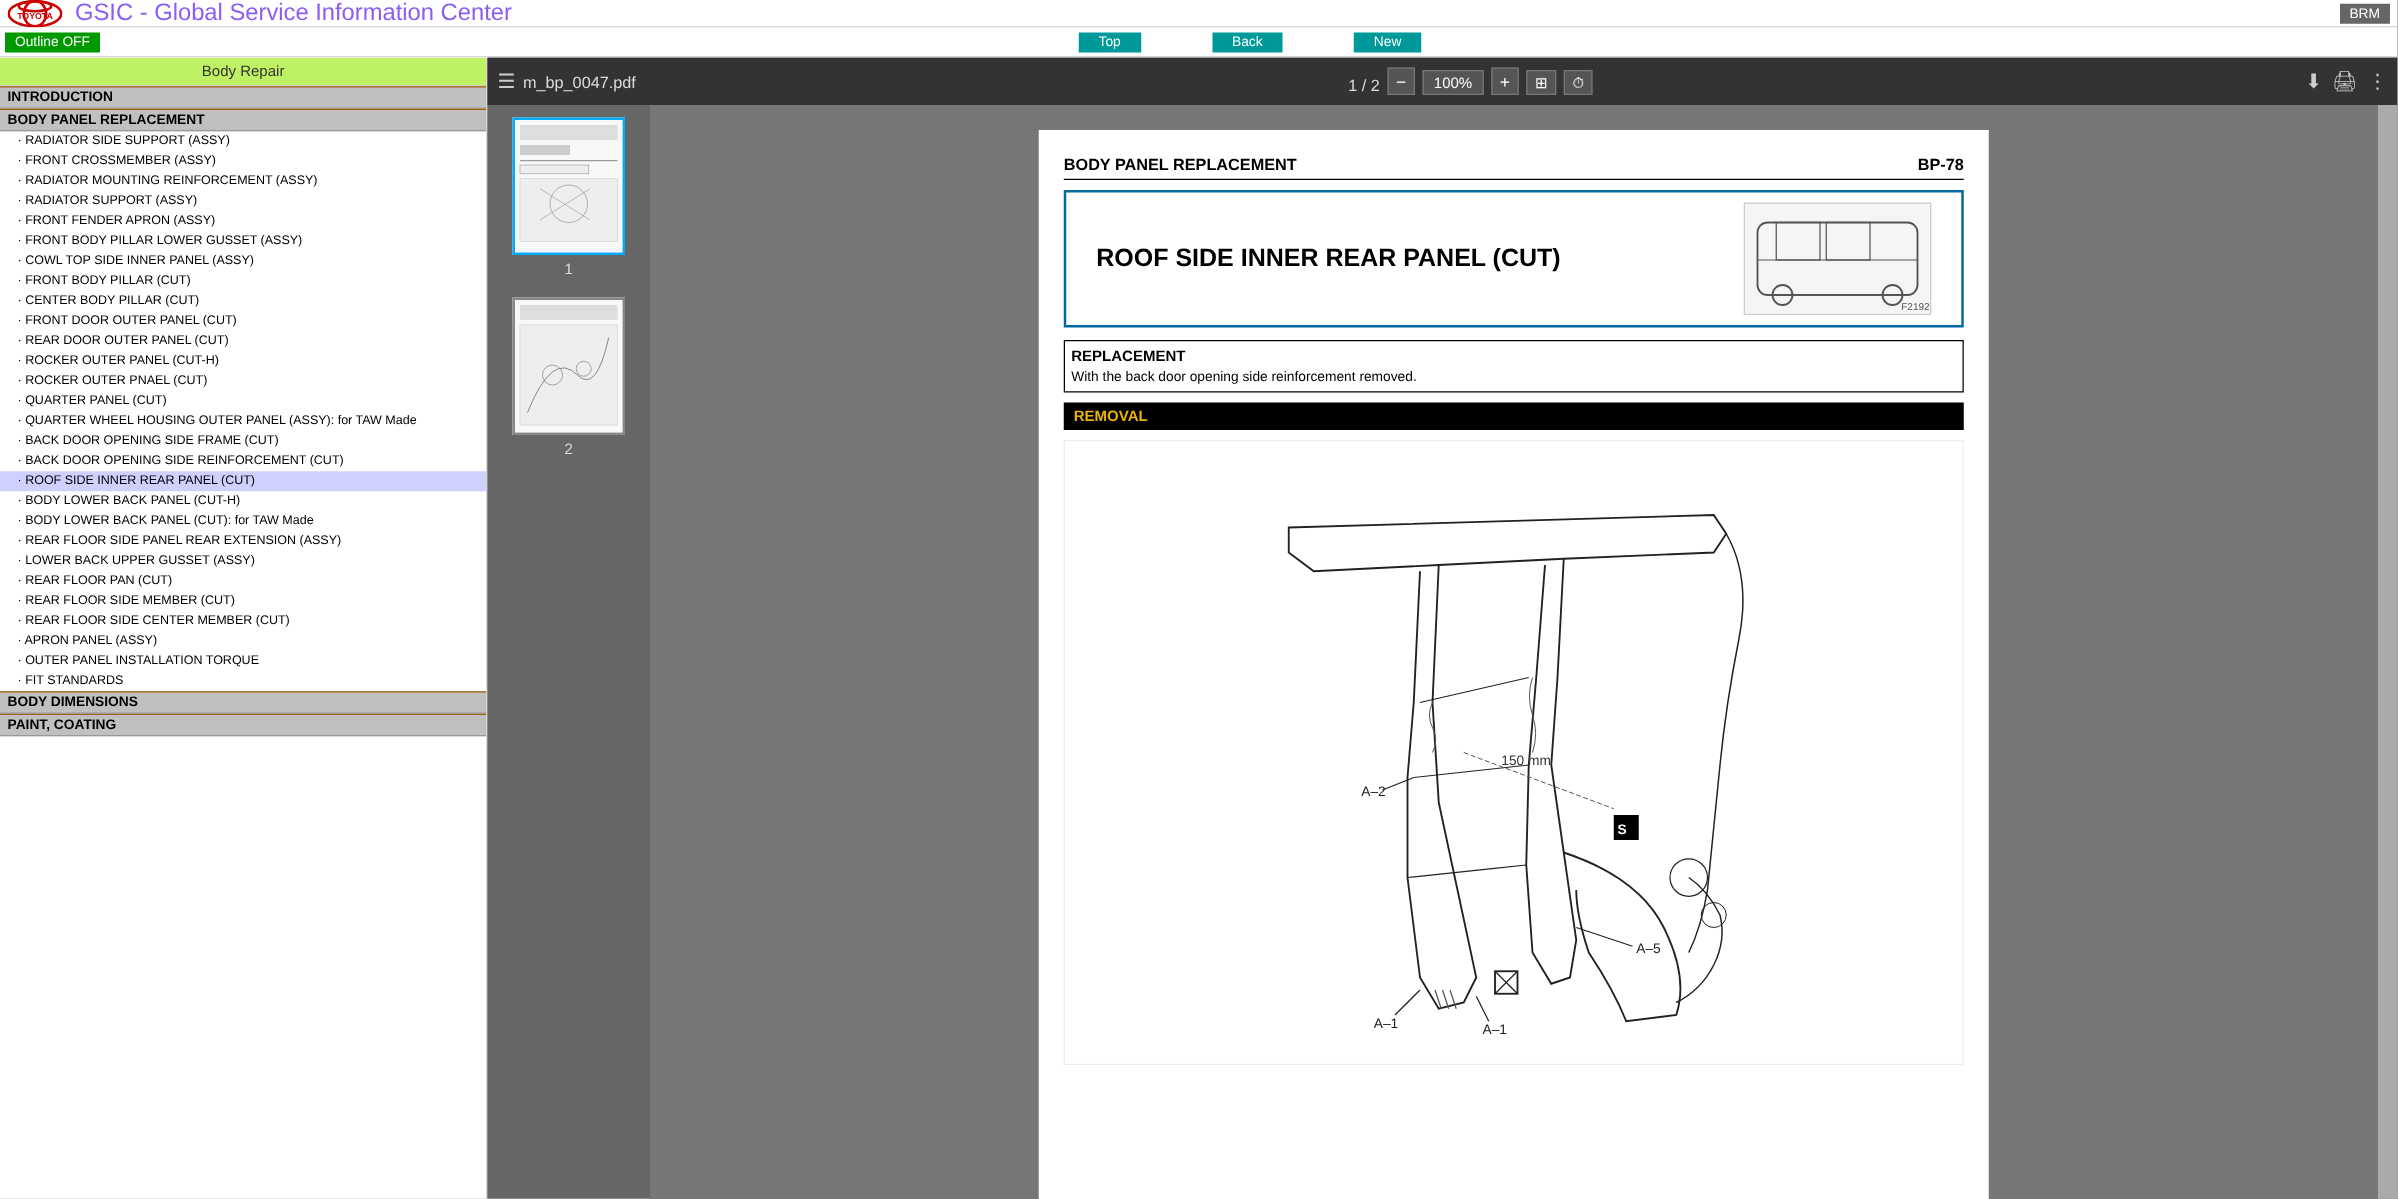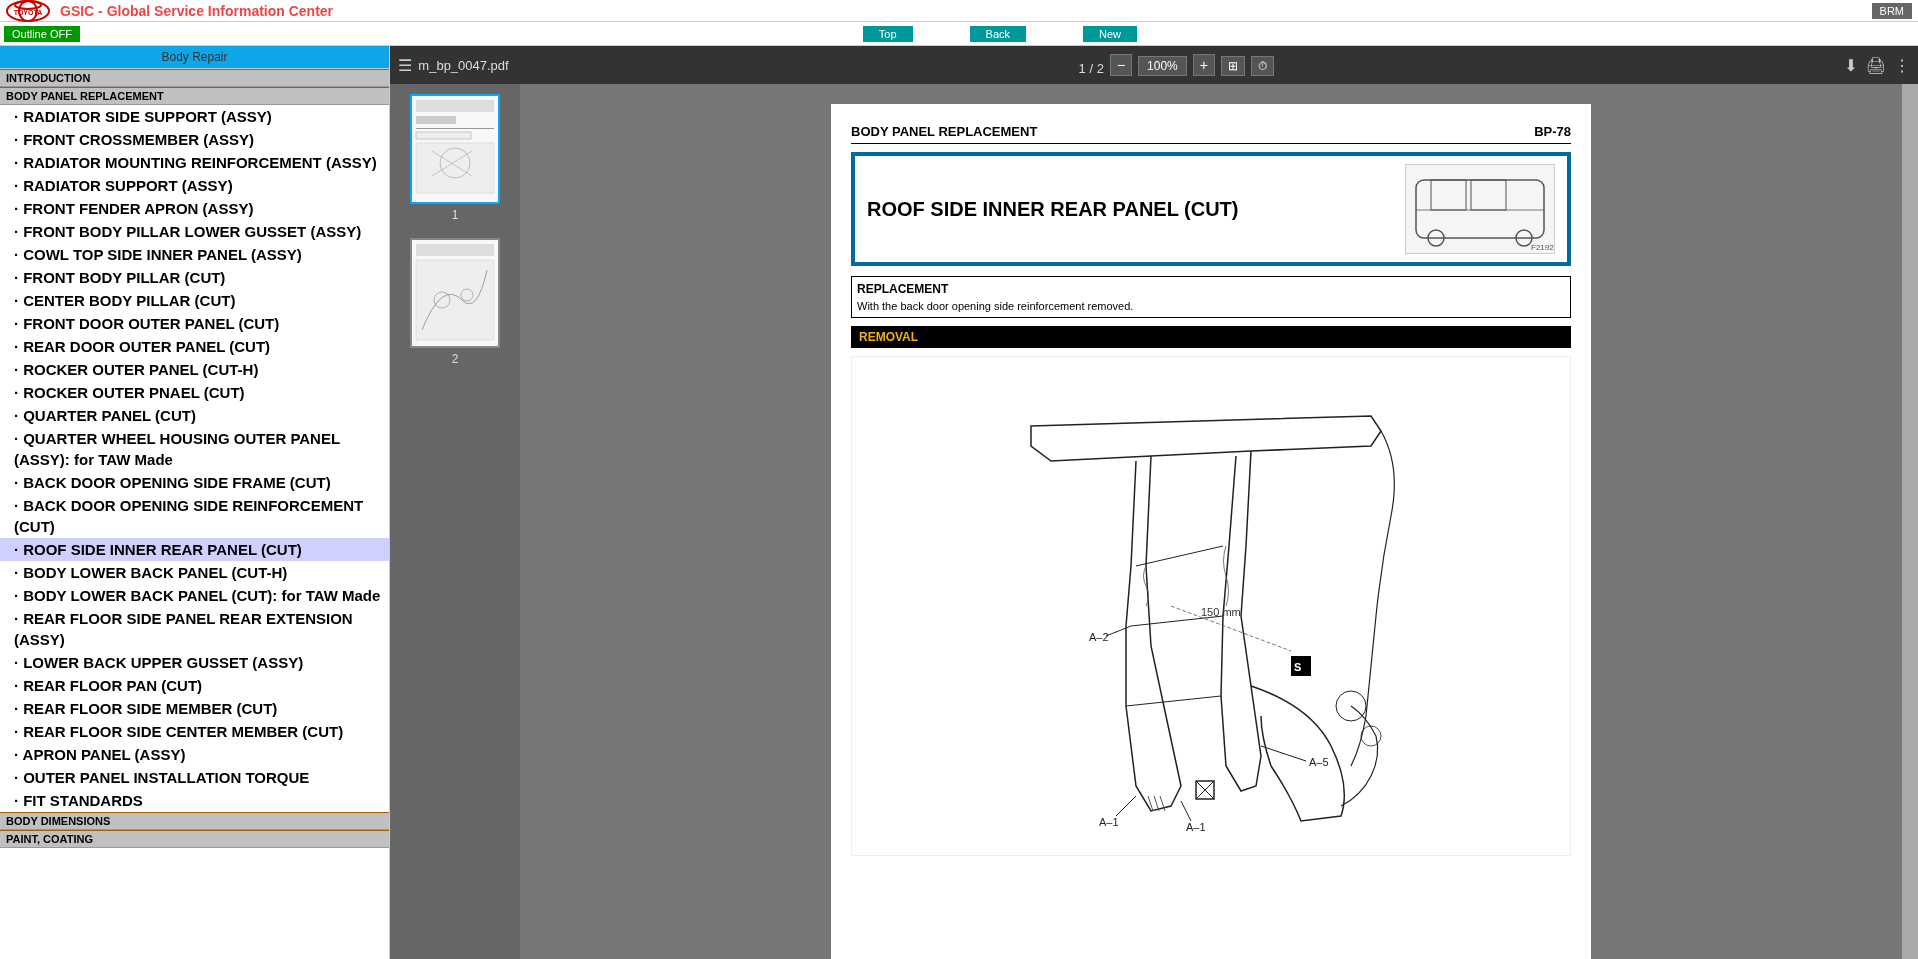--- a/index.html
+++ b/index.html
@@ -1,36 +1,36 @@
 <!DOCTYPE html>
 <html><head>
   <meta charset="utf-8">
   <style>
     * { margin: 0; padding: 0; box-sizing: border-box; }
     body { font-family: Arial, sans-serif; font-size: 12px; background: #fff; width: 1918px; height: 959px; overflow: hidden; display: flex; flex-direction: column; }
 
     
     .header { display: flex; align-items: center; background: #fff; border-bottom: 1px solid #ccc; padding: 2px 6px; height: 22px; }
     .toyota-logo { display: flex; align-items: center; margin-right: 10px; }
-    .header-title { font-size: 14px; font-weight: bold; color: #ef4444; flex: 1; }
+    .header-title { font-size: 19px; font-weight: normal; color: #8b5cf6; flex: 1; }
     .brm-badge { background: #666; color: #fff; padding: 2px 8px; font-size: 11px; }
 
     
     .toolbar { display: flex; align-items: center; background: #fff; border-bottom: 1px solid #ccc; padding: 2px 4px; height: 24px; gap: 6px; }
     .outline-btn { background: #009900; color: #fff; border: none; padding: 2px 8px; font-size: 11px; cursor: pointer; }
     .nav-btn { background: #009999; color: #fff; border: none; padding: 2px 16px; font-size: 11px; cursor: pointer; }
 
     
     .body-area { display: flex; flex: 1; overflow: hidden; }
 
     
     .sidebar { width: 390px; min-width: 390px; border-right: 1px solid #ccc; overflow-y: auto; background: #fff; }
-    .sidebar-title { text-align: center; padding: 4px; border-bottom: 1px solid #ccc; font-size: 12px; color: #333; background: #0ea5e9; }
+    .sidebar-title { text-align: center; padding: 4px; border-bottom: 1px solid #ccc; font-size: 12px; color: #333; background: #bef264; }
     .sidebar-section { background: #c0c0c0; padding: 2px 6px; font-size: 11px; font-weight: bold; color: #000; border-top: 1px solid #a16207; border-bottom: 1px solid #999; }
-    .sidebar-item { padding: 1px 6px 1px 14px; font-size: 15px; color: #000; cursor: pointer; line-height: 1.4; font-weight: bold; }
+    .sidebar-item { padding: 1px 6px 1px 14px; font-size: 10px; color: #000; cursor: pointer; line-height: 1.4; }
     .sidebar-item.active { background: #d0d0ff; }
 
     
     .pdf-area { flex: 1; display: flex; flex-direction: column; background: #555; }
     .pdf-toolbar { display: flex; align-items: center; background: #333; color: #fff; padding: 4px 8px; height: 38px; gap: 8px; }
     .pdf-toolbar-left { display: flex; align-items: center; gap: 6px; }
     .pdf-menu-icon { font-size: 16px; cursor: pointer; color: #ccc; }
     .pdf-filename { font-size: 13px; color: #ddd; }
     .pdf-toolbar-center { flex: 1; display: flex; align-items: flex-end; justify-content: center; gap: 6px; }
     .pdf-page-info { font-size: 13px; color: #ddd; }
@@ -50,21 +50,21 @@
 
     
     .pdf-main { flex: 1; overflow: auto; display: flex; justify-content: center; padding: 20px; background: #777; }
     .pdf-page { background: #fff; width: 760px; min-height: 860px; padding: 20px; position: relative; }
 
     
     .page-header { display: flex; justify-content: space-between; align-items: center; border-bottom: 1px solid #000; padding-bottom: 4px; margin-bottom: 8px; }
     .page-header-left { font-size: 13px; font-weight: bold; }
     .page-header-right { font-size: 13px; font-weight: bold; }
 
-    .section-title-box { border: 4px solid #0369a1; padding: 8px 12px; margin-bottom: 10px; display: flex; justify-content: space-between; align-items: center; }
+    .section-title-box { border: 2px solid #0369a1; padding: 8px 24px; margin-bottom: 10px; display: flex; justify-content: space-between; align-items: center; }
     .section-title-text { font-size: 20px; font-weight: bold; }
     .section-thumb { width: 150px; height: 90px; border: 1px solid #ccc; background: #f0f0f0; display: flex; align-items: center; justify-content: center; overflow: hidden; }
 
     .sub-section { border: 1px solid #000; padding: 5px; margin-bottom: 8px; }
     .sub-section-title { font-weight: bold; font-size: 12px; margin-bottom: 4px; }
     .sub-section-text { font-size: 11px; }
 
     .removal-header { background: #000; color: #eab308; padding: 4px 8px; font-weight: bold; font-size: 12px; margin-bottom: 8px; }
 
     .diagram-area { width: 100%; min-height: 500px; display: flex; align-items: center; justify-content: center; position: relative; border: 1px solid #eee; }

